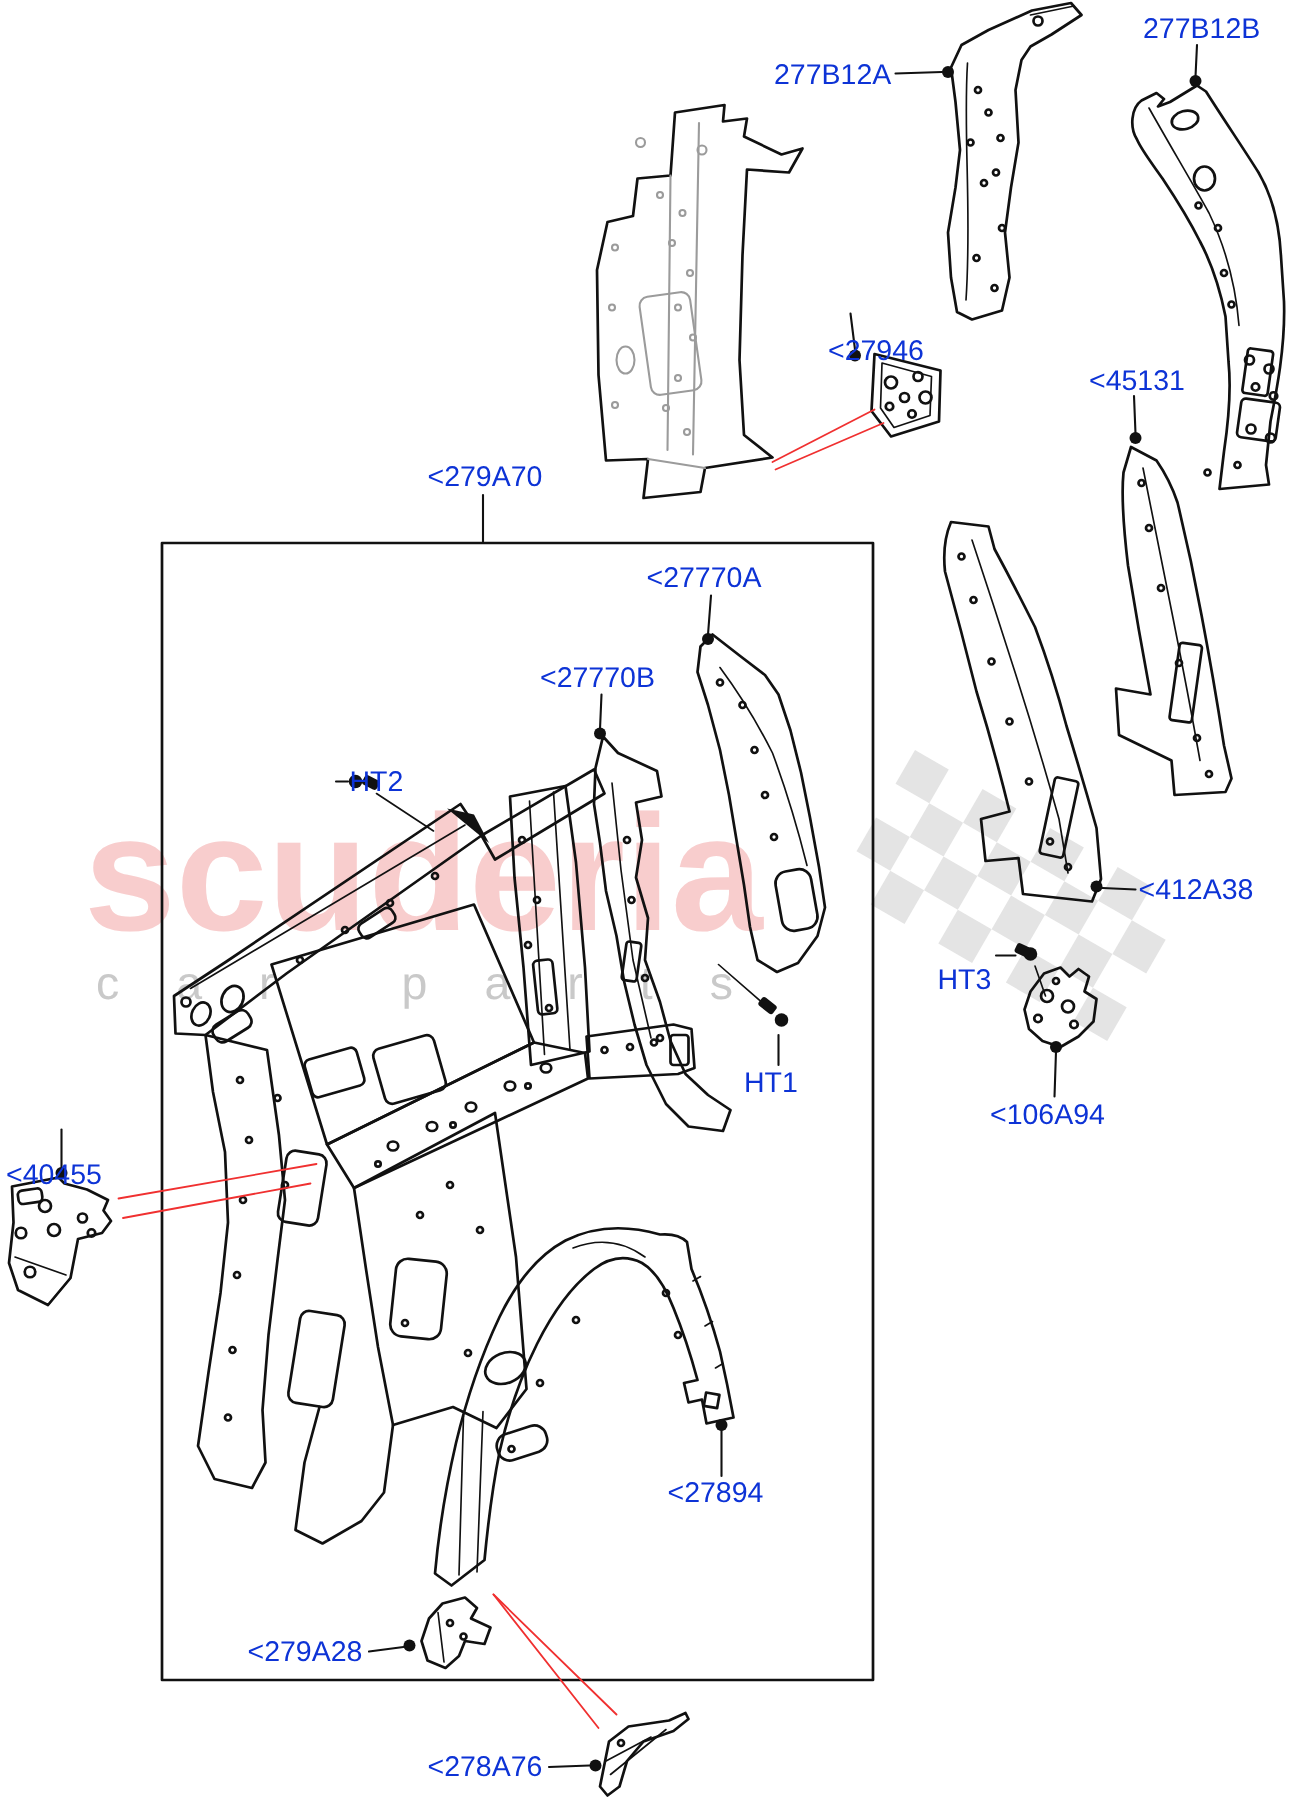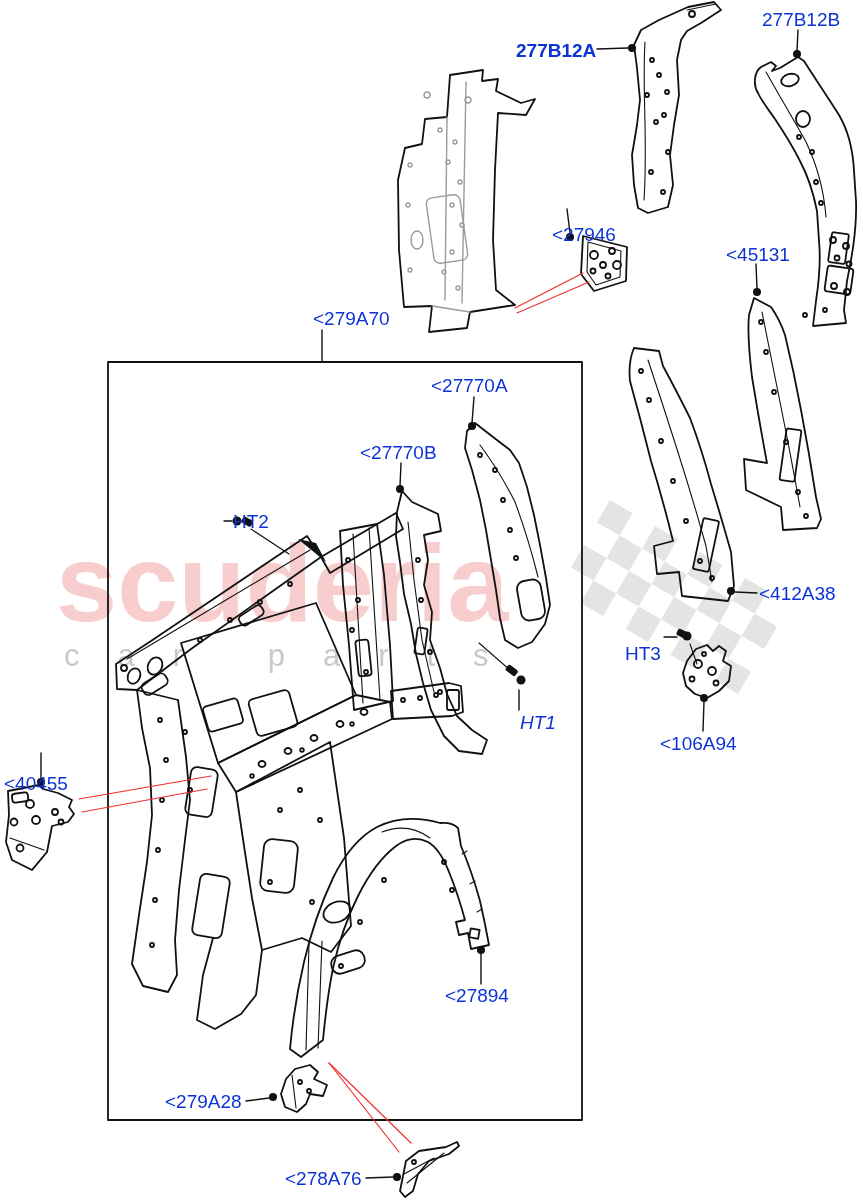--- a/index.html
+++ b/index.html
@@ -373,29 +373,29 @@
       <path class="red" d="M583,273 L515,308"></path>
       <path class="red" d="M589,282 L517,313"></path>
       <path class="red" d="M79,799 L211,776"></path>
       <path class="red" d="M82,812 L207,789"></path>
       <path class="red" d="M329,1063 L411,1143"></path>
       <path class="red" d="M329,1063 L399,1152"></path>
     </g>
   </svg>
 
   <div class="labels">
-    <div class="lbl" style="left:516px;top:40px;font-weight:bold;">277B12A</div>
+    <div class="lbl" style="left:516px;top:40px;">277B12A</div>
     <div class="lbl" style="left:762px;top:9px;">277B12B</div>
     <div class="lbl" style="left:552px;top:189px;margin-top:35px;">&lt;27946</div>
     <div class="lbl" style="left:726px;top:244px;">&lt;45131</div>
-    <div class="lbl" style="left:285px;top:308px;margin-left:28px;">&lt;279A70</div>
+    <div class="lbl" style="left:285px;top:308px;">&lt;279A70</div>
     <div class="lbl" style="left:431px;top:375px;">&lt;27770A</div>
     <div class="lbl" style="left:360px;top:442px;">&lt;27770B</div>
     <div class="lbl" style="left:187px;top:511px;margin-left:46px;">HT2</div>
-    <div class="lbl" style="left:520px;top:712px;font-style:italic;">HT1</div>
+    <div class="lbl" style="left:496px;top:712px;">HT1</div>
     <div class="lbl" style="left:625px;top:643px;">HT3</div>
     <div class="lbl" style="left:759px;top:583px;">&lt;412A38</div>
     <div class="lbl" style="left:660px;top:733px;">&lt;106A94</div>
     <div class="lbl" style="left:4px;top:773px;">&lt;40455</div>
     <div class="lbl" style="left:445px;top:985px;">&lt;27894</div>
     <div class="lbl" style="left:165px;top:1091px;">&lt;279A28</div>
     <div class="lbl" style="left:285px;top:1168px;">&lt;278A76</div>
   </div>
 </div>
 

